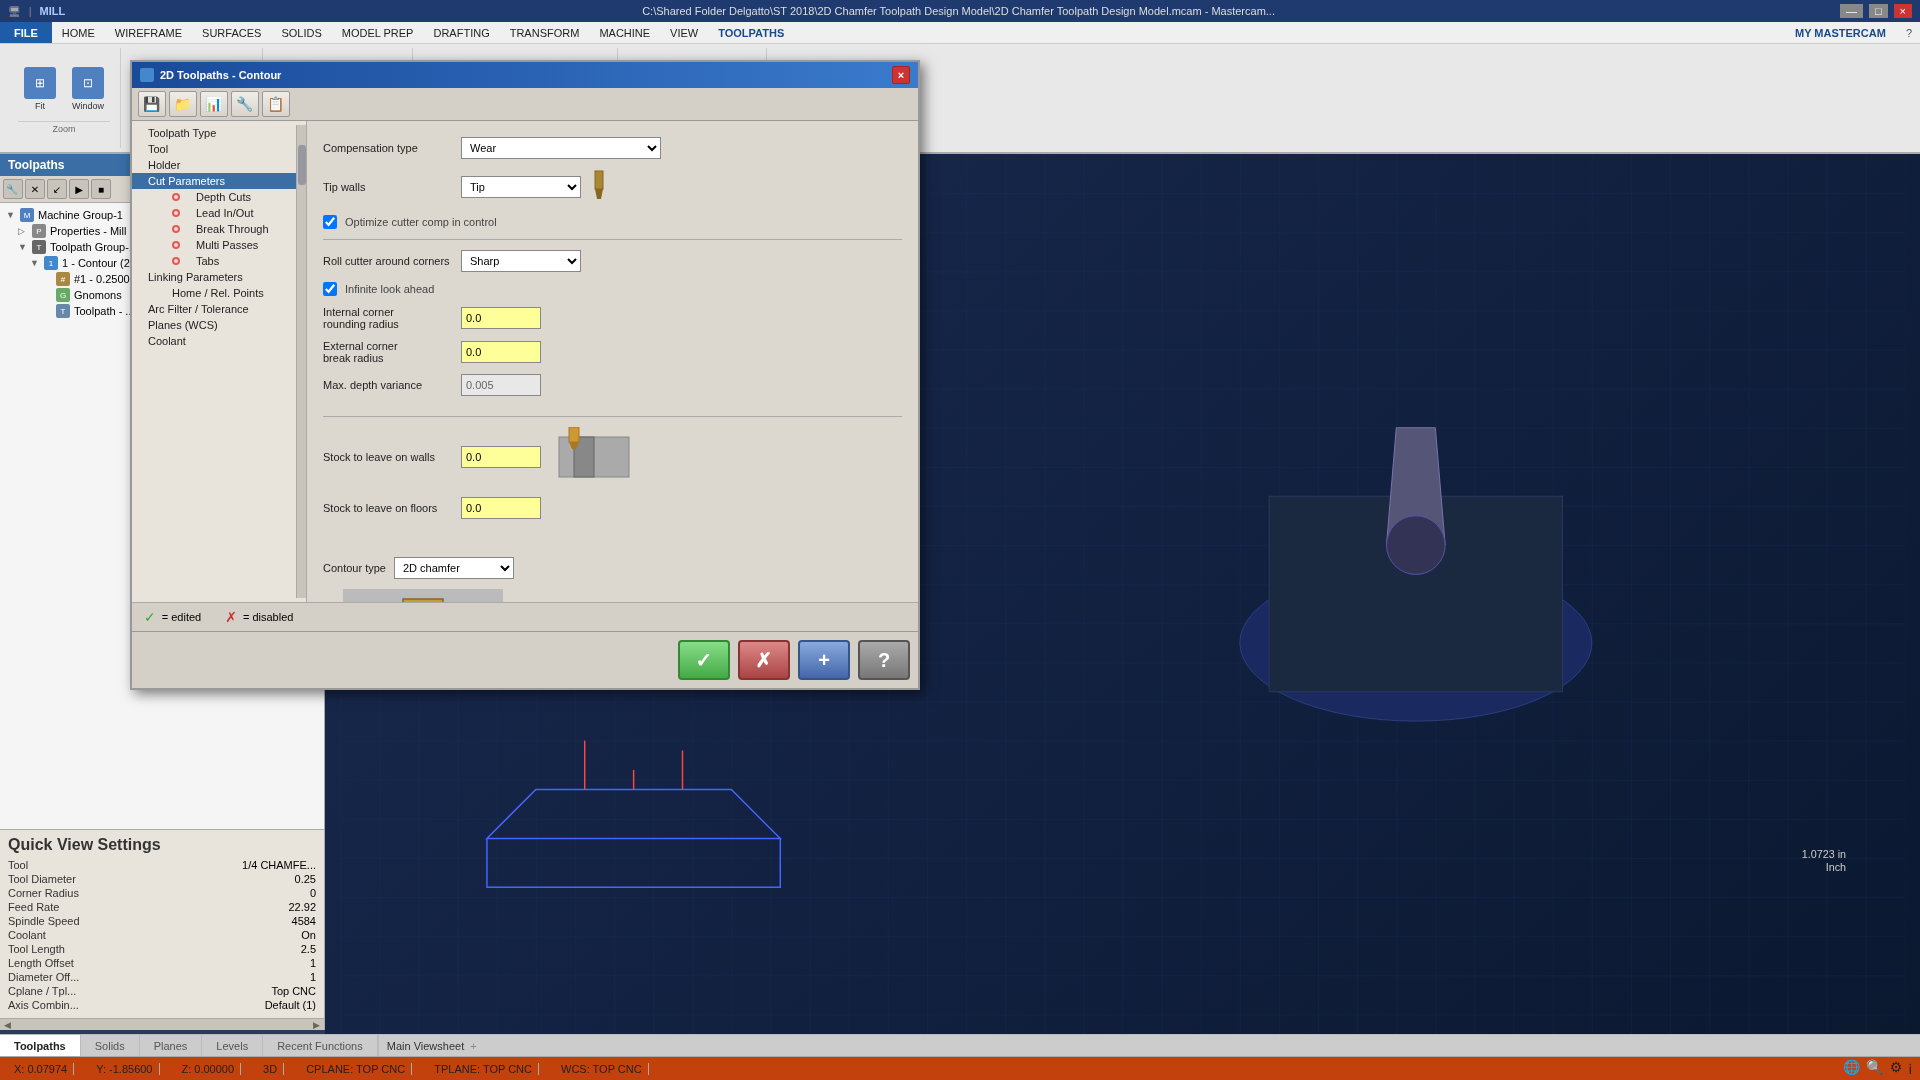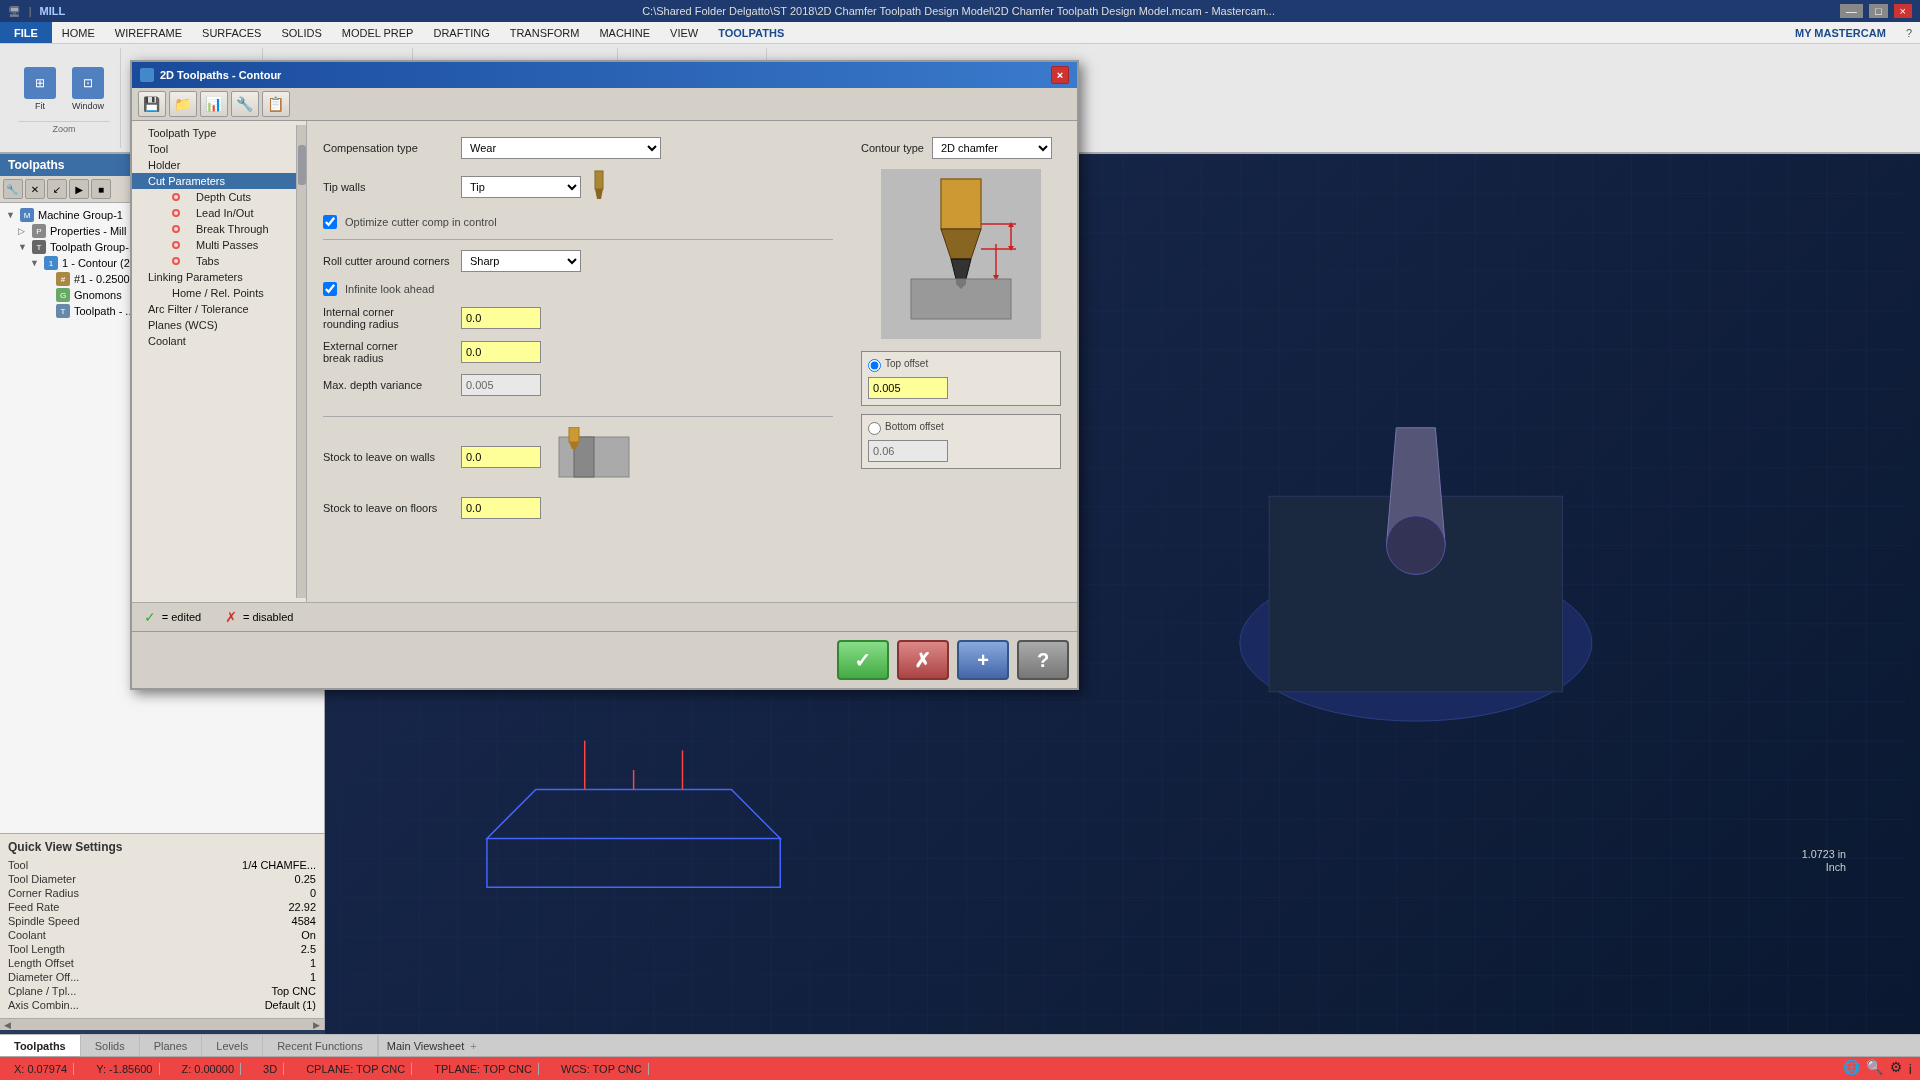--- a/index.html
+++ b/index.html
@@ -20,21 +20,21 @@
     .ribbon-btn { display: flex; flex-direction: column; align-items: center; cursor: pointer; padding: 3px 5px; border: 1px solid transparent; border-radius: 2px; }
     .ribbon-btn-icon { width: 32px; height: 32px; background: #ccc; border-radius: 3px; display: flex; align-items: center; justify-content: center; font-size: 16px; }
     .ribbon-label { font-size: 9px; color: #333; text-align: center; margin-top: 2px; }
     .ribbon-group-label { font-size: 9px; color: #666; text-align: center; border-top: 1px solid #ccc; width: 100%; text-align: center; padding-top: 2px; margin-top: 2px; }
 
     
     .left-panel { position: absolute; top: 154px; left: 0; width: 325px; bottom: 50px; background: #f5f5f5; border-right: 1px solid #aaa; overflow: hidden; display: flex; flex-direction: column; }
     .left-panel-header { background: #3a6ea5; color: white; padding: 4px 8px; font-weight: bold; font-size: 12px; }
 
     
-    .dialog-overlay { position: absolute; top: 60px; left: 130px; width: 949px; height: 630px; background: #d4d0c8; border: 2px solid #999; box-shadow: 4px 4px 12px rgba(0,0,0,0.5); z-index: 100; display: flex; flex-direction: column; }
+    .dialog-overlay { position: absolute; top: 60px; left: 130px; width: 790px; height: 630px; background: #d4d0c8; border: 2px solid #999; box-shadow: 4px 4px 12px rgba(0,0,0,0.5); z-index: 100; display: flex; flex-direction: column; }
     .dialog-title { background: linear-gradient(to right, #1a4a9a, #3a7acc); color: white; padding: 4px 8px; display: flex; align-items: center; justify-content: space-between; font-size: 12px; font-weight: bold; }
     .dialog-title-icon { width: 16px; height: 16px; background: #aaa; border-radius: 2px; margin-right: 6px; }
     .dialog-close { width: 18px; height: 18px; background: #cc3333; border: 1px solid #aa2222; border-radius: 2px; display: flex; align-items: center; justify-content: center; color: white; cursor: pointer; font-size: 11px; font-weight: bold; }
 
     .dialog-toolbar { background: #d4d0c8; padding: 3px 6px; display: flex; gap: 3px; border-bottom: 1px solid #999; }
     .toolbar-btn { width: 28px; height: 26px; background: linear-gradient(to bottom, #f0ede8, #d8d4cc); border: 1px solid #999; border-radius: 2px; display: flex; align-items: center; justify-content: center; cursor: pointer; font-size: 14px; }
 
     .dialog-body { display: flex; flex: 1; overflow: hidden; }
 
     
@@ -68,45 +68,45 @@
     
     .dialog-footer { background: #d4d0c8; padding: 8px; display: flex; justify-content: flex-end; gap: 8px; border-top: 1px solid #999; }
     .footer-btn { width: 52px; height: 40px; border: 2px solid #777; border-radius: 4px; display: flex; align-items: center; justify-content: center; cursor: pointer; font-size: 20px; font-weight: bold; }
     .footer-btn-ok { background: linear-gradient(to bottom, #88dd88, #44aa44); color: white; border-color: #338833; }
     .footer-btn-cancel { background: linear-gradient(to bottom, #dd8888, #aa4444); color: white; border-color: #883333; }
     .footer-btn-add { background: linear-gradient(to bottom, #88aadd, #4466aa); color: white; border-color: #335588; }
     .footer-btn-help { background: linear-gradient(to bottom, #aaaaaa, #777777); color: white; border-color: #555; }
 
     
     .quick-view { border-top: 1px solid #aaa; padding: 6px 8px; background: #e8e4dc; }
-    .quick-view-title { font-weight: bold; color: #333; margin-bottom: 4px; font-size: 12px; }
+    .quick-view-title { font-weight: bold; color: #333; margin-bottom: 4px; font-size: 16px; }
     .quick-row { display: flex; justify-content: space-between; padding: 1px 0; }
     .quick-key { color: #333; }
     .quick-val { color: #000; font-weight: 500; margin-left: 10px; }
 
     
-    .status-bar { position: absolute; bottom: 0; left: 0; right: 0; height: 24px; background: #ef4444; border-top: 1px solid #aaa; display: flex; align-items: center; padding: 0 8px; gap: 16px; font-size: 10px; color: #222; }
+    .status-bar { position: absolute; bottom: 0; left: 0; right: 0; height: 24px; background: #c2410c; border-top: 1px solid #aaa; display: flex; align-items: center; padding: 0 8px; gap: 16px; font-size: 10px; color: #222; }
     .status-item { padding: 0 6px; border-right: 1px solid #aaa; }
 
     
     .bottom-tabs { position: absolute; bottom: 24px; left: 0; right: 0; height: 22px; background: #ddd; border-top: 1px solid #bbb; display: flex; align-items: stretch; }
     .bottom-tab { padding: 0 14px; display: flex; align-items: center; cursor: pointer; border-right: 1px solid #bbb; font-size: 11px; }
     .bottom-tab.active { background: white; color: #222; font-weight: bold; }
     .bottom-tab:not(.active) { background: #ccc; color: #555; }
 
     
     .viewport { position: absolute; top: 154px; left: 325px; right: 0; bottom: 46px; background: linear-gradient(135deg, #1a2a50, #0a1830); overflow: hidden; }
 
     
     .tree-area { flex: 1; overflow-y: auto; padding: 4px; }
     .tree-item { display: flex; align-items: center; gap: 4px; padding: 1px 2px; cursor: pointer; }
     .tree-arrow { font-size: 9px; color: #666; width: 10px; }
     .tree-icon { width: 14px; height: 14px; background: #888; border-radius: 2px; font-size: 10px; display: flex; align-items: center; justify-content: center; }
 
-    .main-layout { display: flex; gap: 28px; }
+    .main-layout { display: flex; gap: 28px; flex-direction: column; }
     .left-form { flex: 1; }
     .right-panel { width: 200px; }
 
     .chamfer-box { border: 1px solid #888; background: #e8e4dc; padding: 6px; margin-bottom: 8px; }
     .chamfer-title { font-size: 10px; color: #444; margin-bottom: 4px; }
     .chamfer-input { width: 80px; }
 
     .contour-type-row { display: flex; align-items: center; gap: 8px; margin-bottom: 10px; }
     .contour-type-label { color: #222; }
 

